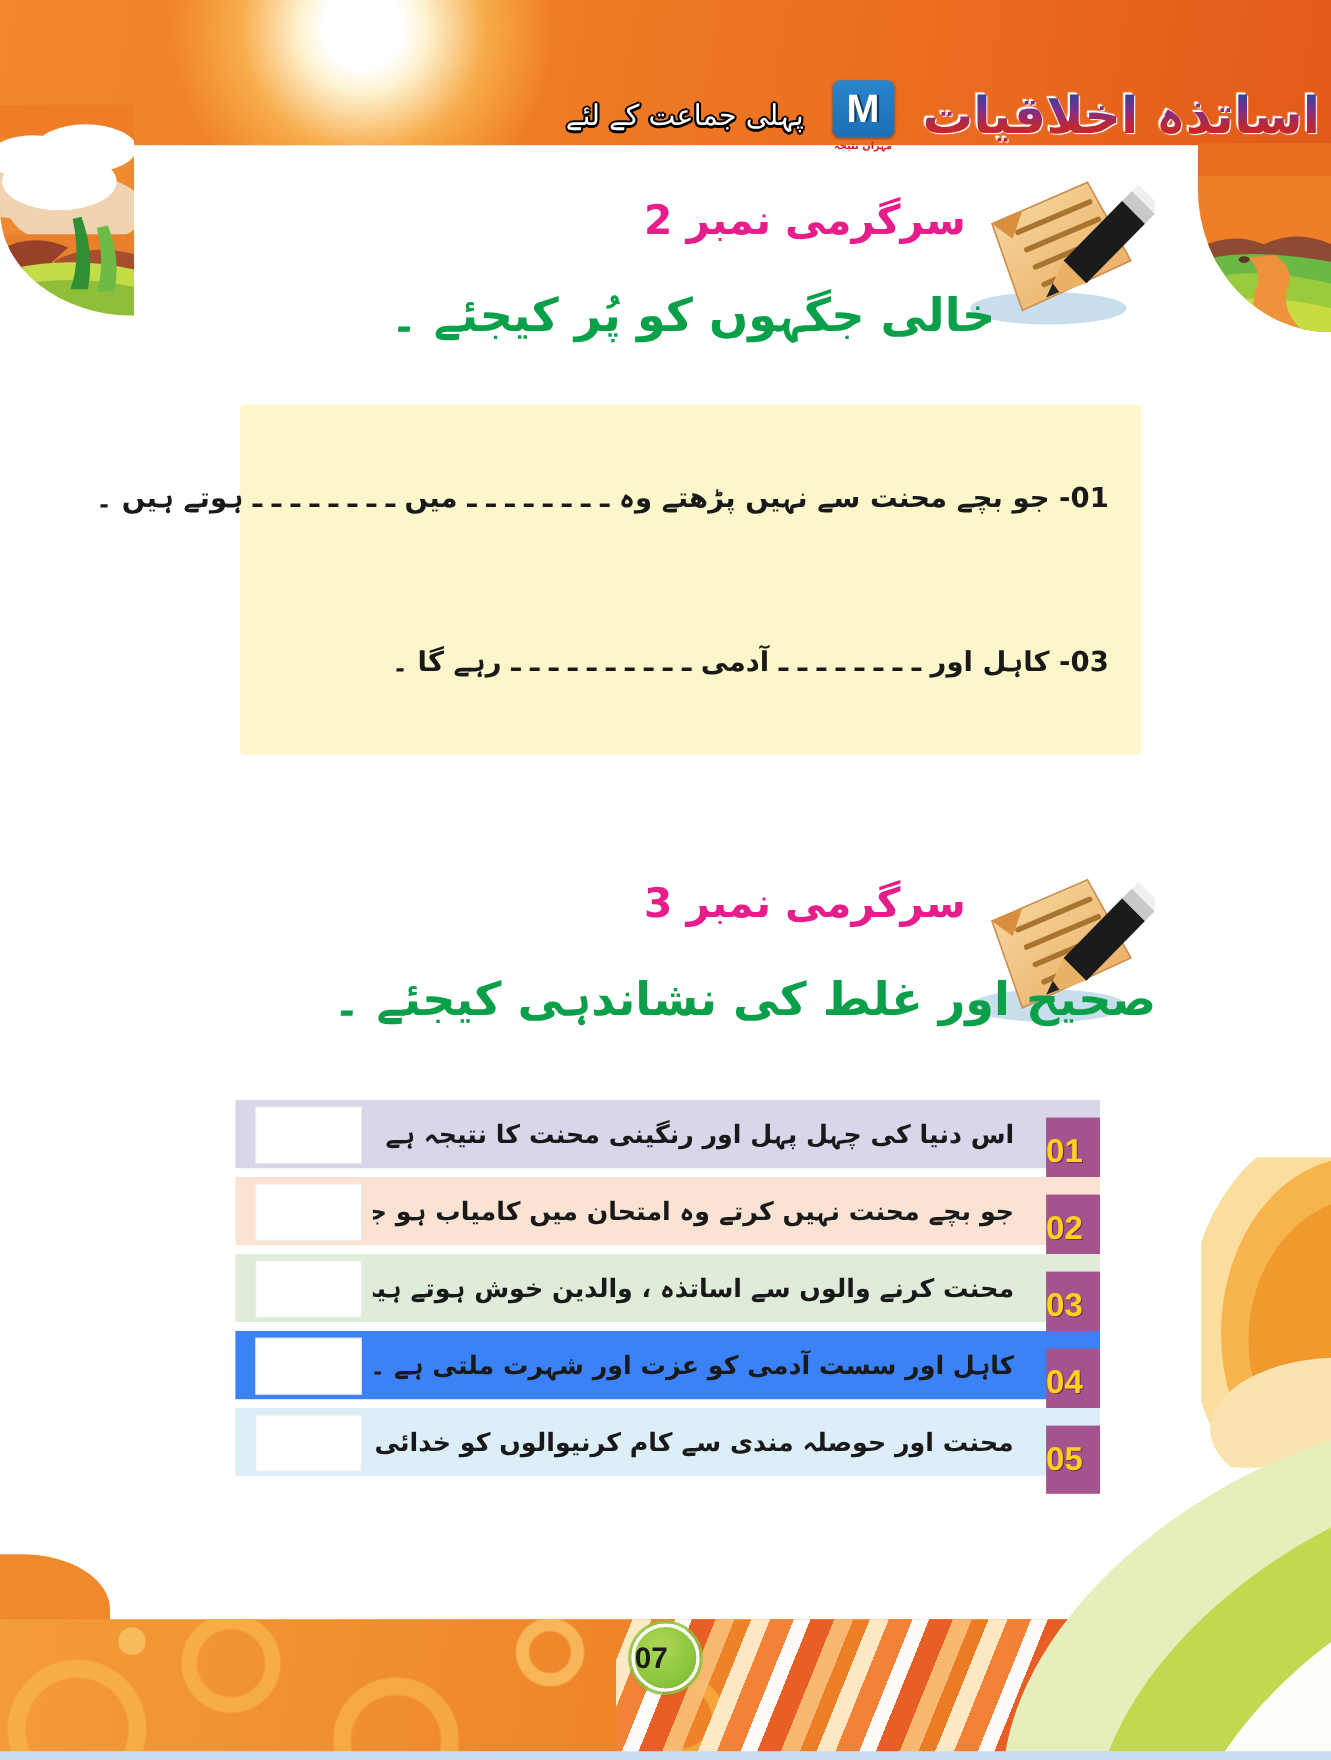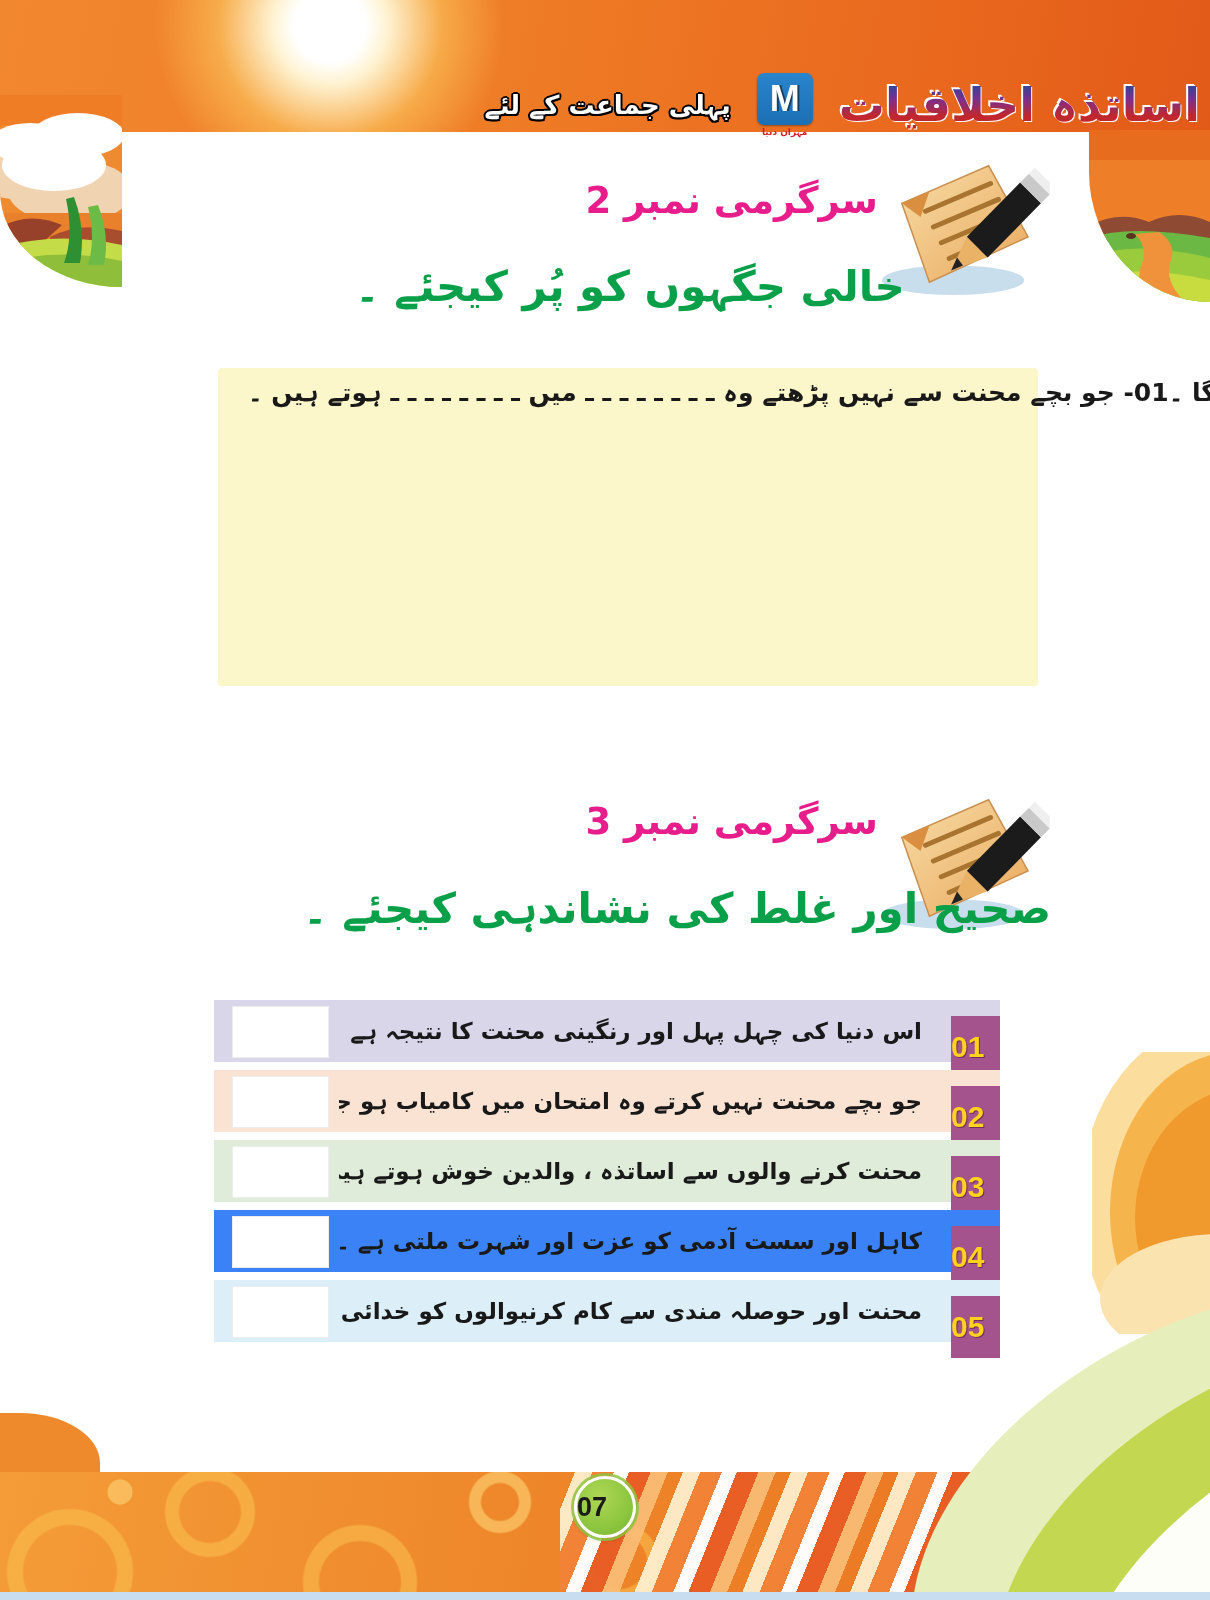--- a/index.html
+++ b/index.html
@@ -22,21 +22,21 @@
 
   
   .hdr{left:540px;top:62px;width:660px;height:86px;display:flex;flex-direction:row;
        align-items:center;justify-content:flex-start;gap:26px;direction:rtl;}
   .series-title{font-size:46px;font-weight:bold;line-height:1.1;color:#C1272D;white-space:nowrap;
       filter:drop-shadow(1.5px 1.5px 0 #fff) drop-shadow(-1.5px -1.5px 0 #fff);}
   @supports ((-webkit-background-clip:text) or (background-clip:text)){
     .series-title{background:linear-gradient(180deg,#24479B 5%,#7A2E8F 38%,#C1272D 72%);
       -webkit-background-clip:text;background-clip:text;color:transparent;}
   }
-  .grade-title{font-size:26px;font-weight:bold;color:#fff;white-space:nowrap;
+  .grade-title{font-size:26px;font-weight:normal;color:#fff;white-space:nowrap;
       text-shadow:2px 0 0 #000,-2px 0 0 #000,0 2px 0 #000,0 -2px 0 #000,
                   1.5px 1.5px 0 #000,-1.5px -1.5px 0 #000,1.5px -1.5px 0 #000,-1.5px 1.5px 0 #000;}
   .logo-wrap{display:flex;flex-direction:column;align-items:center;gap:2px;}
   .logo-box{width:56px;height:52px;background:linear-gradient(180deg,#2A85CC,#1B6FB5);
       border-radius:7px;display:flex;align-items:center;justify-content:center;
       box-shadow:0 1px 2px rgba(0,0,0,.35);}
   .logo-box span{font-family:"Liberation Sans",sans-serif;font-size:36px;font-weight:bold;color:#fff;
       text-shadow:2px 0 0 #173E63;}
   .logo-sub{font-size:9px;color:#CC2229;font-weight:bold;white-space:nowrap;}
 
@@ -49,21 +49,21 @@
   .act2-icon{left:872px;top:152px;}
   .act3-icon{left:872px;top:786px;}
 
   .green-heading{text-align:center;direction:rtl;color:#0AA04A;font-weight:bold;font-size:42px;
       white-space:nowrap;}
   .gh1{left:190px;top:262px;width:880px;}
   .gh2{left:237px;top:884px;width:880px;}
 
   
   .yellow-box{left:218px;top:368px;width:820px;height:318px;background:#FCF7CB;border-radius:4px;
-      display:flex;flex-direction:row;justify-content:space-around;padding:10px 30px;
+      display:flex;flex-direction:column;justify-content:space-around;padding:10px 30px;
       box-sizing:border-box;}
   .q-line{direction:rtl;text-align:right;font-size:25px;font-weight:bold;color:#191919;
       white-space:nowrap;}
 
   
   .tf-row{left:214px;width:786px;height:62px;}
   .tf-row .badge{position:absolute;right:0;top:16px;width:49px;height:62px;background:#A4538C;
       display:flex;align-items:center;justify-content:flex-start;}
   .tf-row .badge span{font-family:"Liberation Sans",sans-serif;font-size:30px;font-weight:bold;
       color:#FFD21E;text-shadow:1px 1px 0 #6E2F5C;}
@@ -151,21 +151,21 @@
     <ellipse cx="42" cy="106" rx="5" ry="3" fill="#5A3420"></ellipse>
   </svg>
 </div>
 
 <div class="abs hdr">
   <div class="series-title">اساتذہ اخلاقیات</div>
   <div class="logo-wrap">
     <div class="logo-box">
         <span>M</span>
       </div>
-    <div class="logo-sub">مہران دنیا</div>
+    <div class="logo-sub">مہران نتیجہ</div>
   </div>
   <div class="grade-title">پہلی جماعت کے لئے</div>
 </div>
 
 <div class="abs act-label act2-label">سرگرمی نمبر 2</div>
 <div class="abs act-icon act2-icon">
   <svg width="178" height="148" viewBox="0 0 180 150">
     <defs>
       <linearGradient id="pg1" x1="0" y1="0" x2="1" y2="1">
         <stop offset="0" stop-color="#F7DCA6"></stop>

